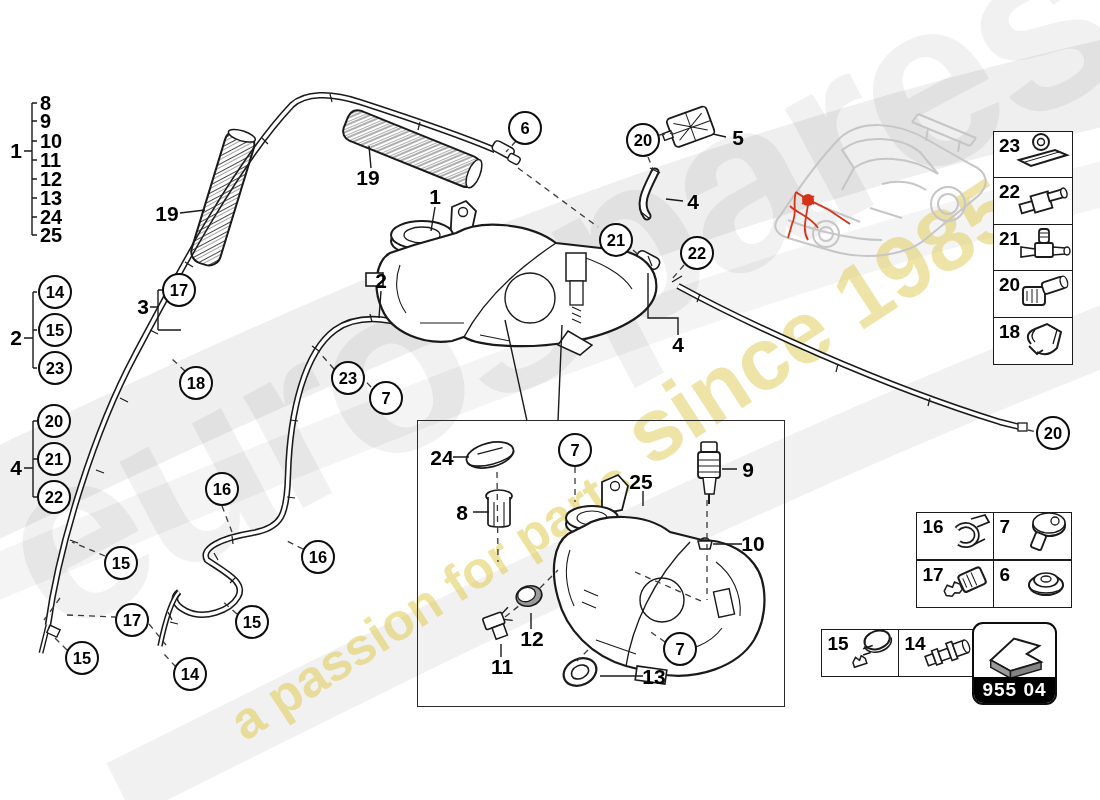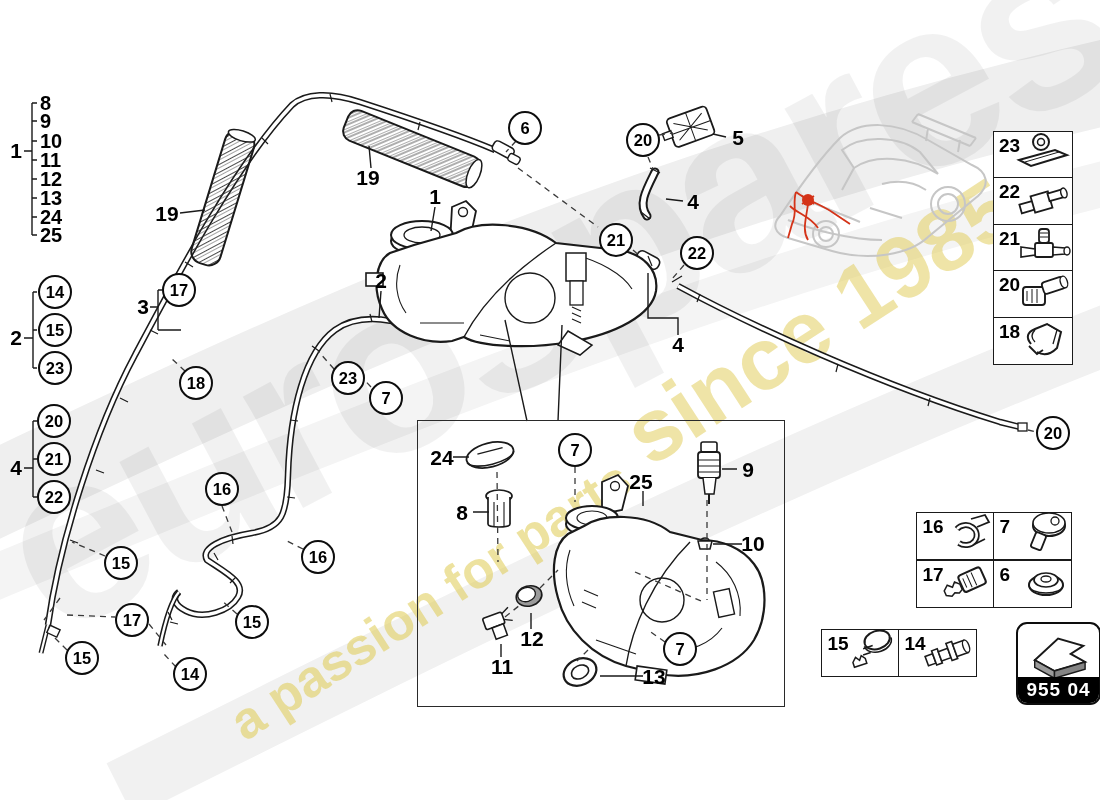--- a/index.html
+++ b/index.html
@@ -16,21 +16,21 @@
   .lcell{position:relative;height:46px;border:1.6px solid #1a1a1a;margin-top:-1.6px;background:#fff;}
   .lcell:first-child{margin-top:0;}
   .lnum{position:absolute;left:5px;top:3px;font-size:19px;font-weight:bold;}
   .licon{position:absolute;right:1px;bottom:0px;}
   .lgrid{position:absolute;left:918px;top:512px;width:154px;height:96px;display:grid;
          grid-template-columns:1fr 1fr;grid-template-rows:1fr 1fr;z-index:6;background:#fff;}
   .lgrid .lcell{height:auto;margin:0 0 0 -1.6px;}
   .lrow{position:absolute;left:823px;top:629px;width:154px;height:48px;display:grid;
         grid-template-columns:1fr 1fr;z-index:6;background:#fff;}
   .lrow .lcell{height:auto;margin:0 0 0 -1.6px;}
-  .codebox{position:absolute;left:1016px;top:622px;width:85px;height:83px;box-sizing:border-box;
+  .codebox{position:absolute;left:972px;top:622px;width:85px;height:83px;box-sizing:border-box;
            border:2.5px solid #0d0d0d;border-radius:11px;background:#fff;overflow:hidden;z-index:6;}
   .codeband{position:absolute;left:0;right:0;bottom:0;height:26px;background:#000;color:#fff;
             display:flex;align-items:center;justify-content:center;font-size:19px;font-weight:bold;letter-spacing:1px;}
   .codearrow{position:absolute;left:4px;top:2px;}
 </style>
 </head>
 <body>
 
 <div id="stage">
 

